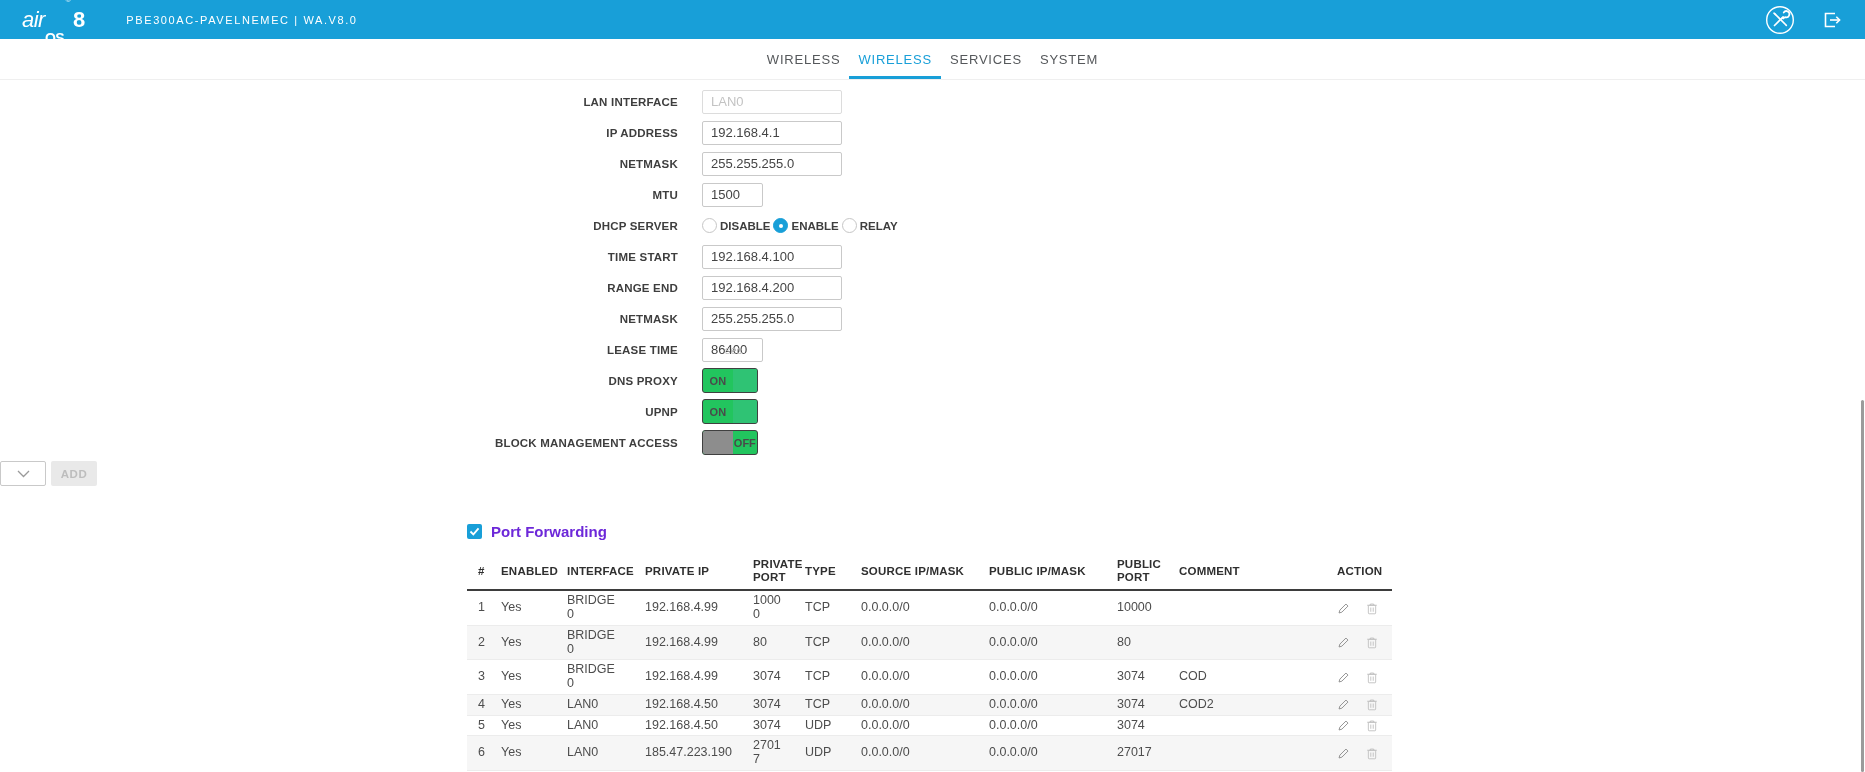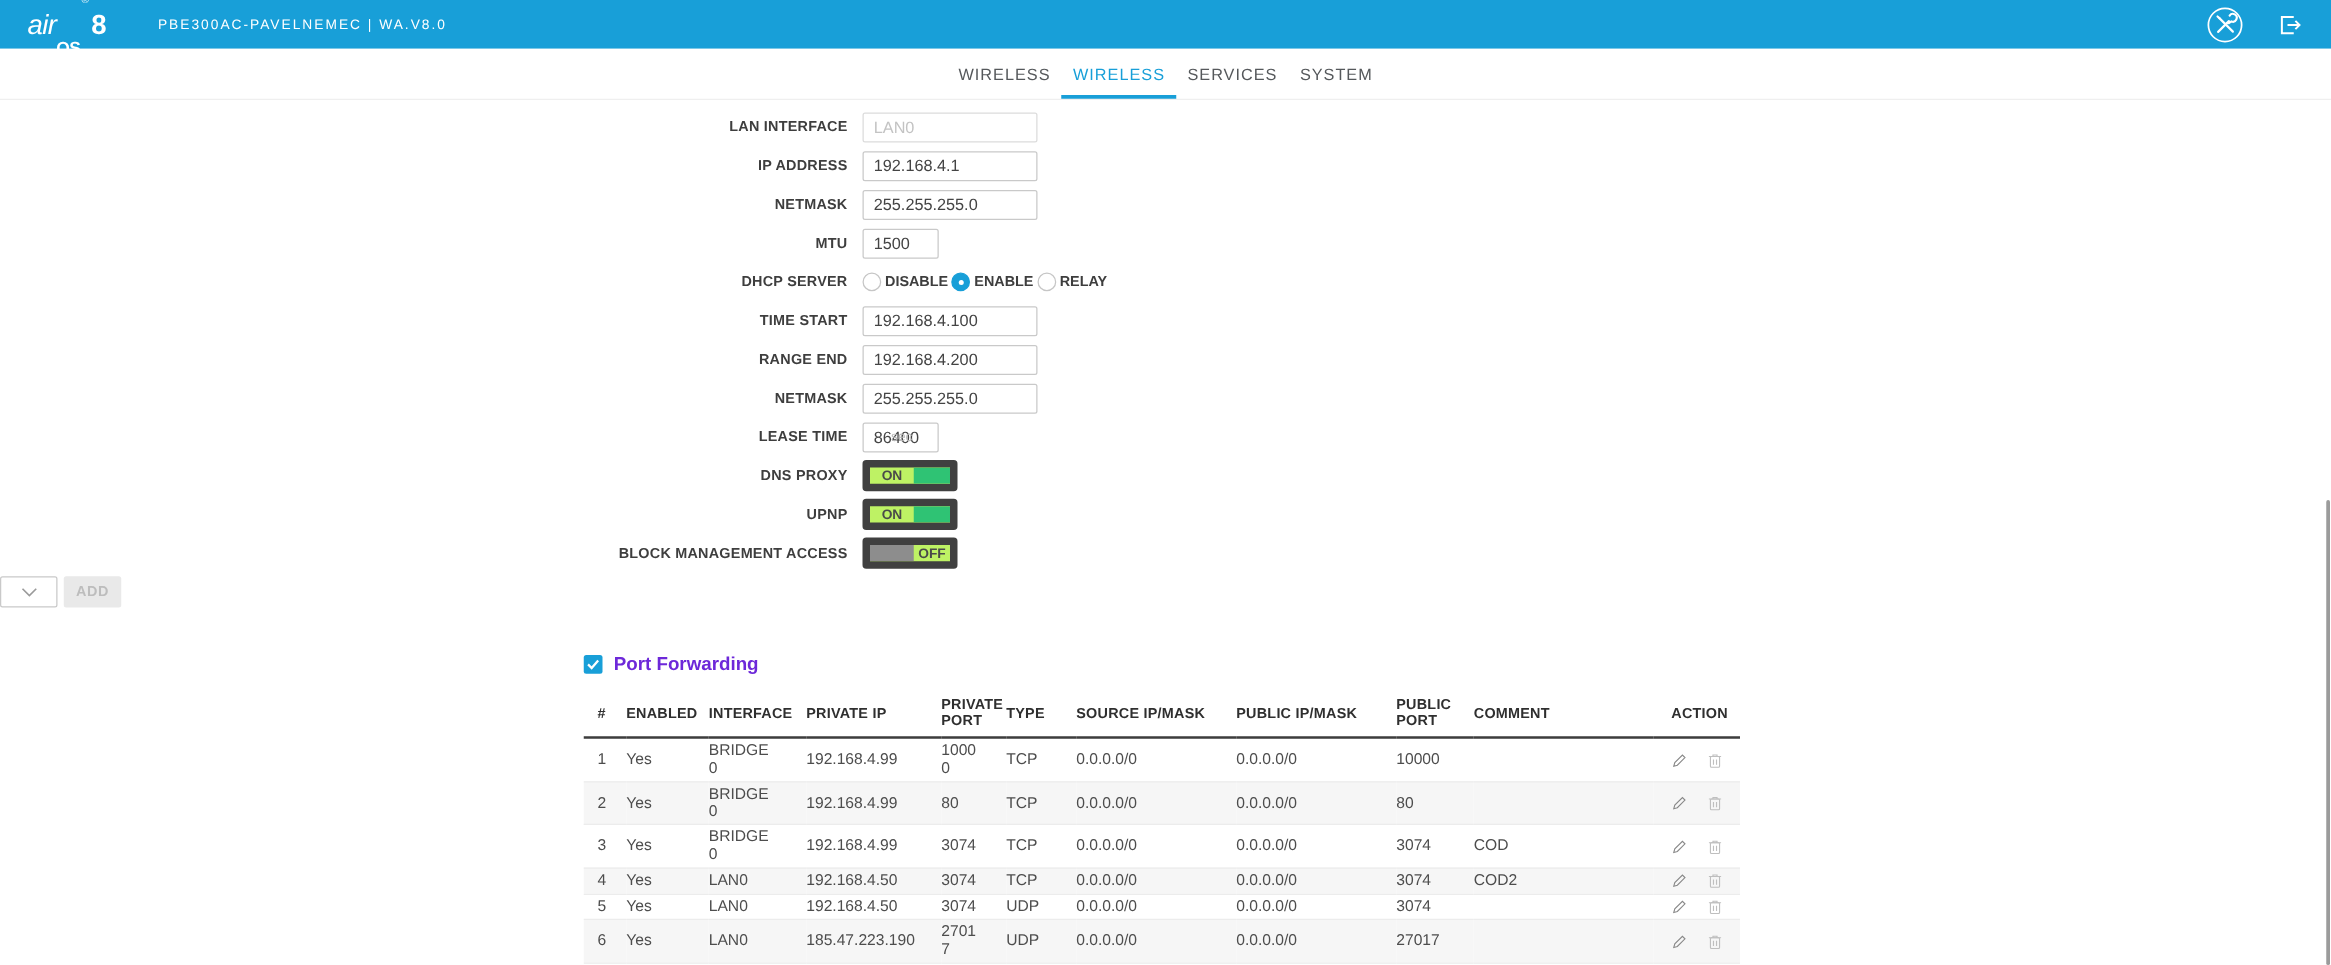--- a/index.html
+++ b/index.html
@@ -18,35 +18,35 @@
   .topbar-right{margin-left:auto;display:flex;align-items:center;gap:24px;margin-right:20px;}
   .icon-btn{display:flex;cursor:pointer;}
 
   
   .tabbar{position:absolute;top:39px;left:0;width:100%;height:41px;background:#fff;display:flex;justify-content:center;border-bottom:1px solid #efefef;}
   .tab{display:flex;align-items:center;height:100%;padding:3px 9px 0 9px;font-size:13px;letter-spacing:.8px;color:#55585b;cursor:pointer;border-bottom:3px solid transparent;}
   .tab.active{color:var(--accent);border-bottom-color:var(--accent);}
 
   
   .form{position:absolute;top:86px;left:0;}
-  .frow{height:31px;display:flex;align-items:center;}
+  .frow{height:31px;display:flex;align-items:center;gap:12px;}
   .flabel{width:690px;text-align:right;padding-right:12px;font-size:11.5px;font-weight:bold;color:#3e3e3e;letter-spacing:.2px;flex:none;}
   .fctrl{display:flex;align-items:center;}
   .txt{height:24px;width:140px;border:1px solid #c9c9c9;border-radius:2px;padding:0 8px;font-family:inherit;font-size:13px;color:#444;background:#fff;}
   .txt:disabled{color:#c3c3c3;border-color:#dcdcdc;}
   .txt.short{width:61px;}
   .lease-wrap{position:relative;display:flex;align-items:center;}
   .lease-wrap .unit{position:absolute;right:21px;font-size:11px;color:#b9b9b9;pointer-events:none;}
   .radio-group{display:flex;align-items:center;}
   .radio-item{display:flex;align-items:center;margin-right:3px;cursor:pointer;}
   .radio{width:15px;height:15px;border-radius:50%;border:1px solid #c6c6c6;background:#fff;position:relative;margin-right:3px;flex:none;}
   .radio.checked{background:var(--accent);border-color:var(--accent);}
   .radio.checked::after{content:"";position:absolute;left:4.5px;top:4.5px;width:4px;height:4px;border-radius:50%;background:#fff;}
   .radio-label{font-size:11.5px;font-weight:bold;color:#3e3e3e;}
-  .toggle{width:76px;height:25px;border:6px solid #404040;border-radius:3px;display:flex;overflow:hidden;cursor:pointer;background:#bef264;}
+  .toggle{width:56px;height:25px;border:1px solid #404040;border-radius:3px;display:flex;overflow:hidden;cursor:pointer;background:#22c55e;}
   .toggle .tlabel{display:flex;align-items:center;justify-content:center;font-size:11px;font-weight:bold;color:#4a4a4a;}
   .toggle.on .tlabel{width:55%;}
   .toggle.on .tfill{width:45%;background:var(--toggle_on);}
   .toggle.off .tfill{width:55%;background:var(--toggle_off);}
   .toggle.off .tlabel{width:45%;}
   .sel{width:46px;height:25px;border:1px solid #c9c9c9;border-radius:2px;background:#fff;display:flex;align-items:center;justify-content:center;cursor:pointer;}
   .addbtn{width:46px;height:25px;margin-left:5px;background:#e9e9e9;border:none;border-radius:2px;font-family:inherit;font-size:11.5px;font-weight:bold;letter-spacing:.5px;color:#bdbdbd;display:flex;align-items:center;justify-content:center;}
 
   
   .pf{position:absolute;top:523px;left:467px;width:925px;}

